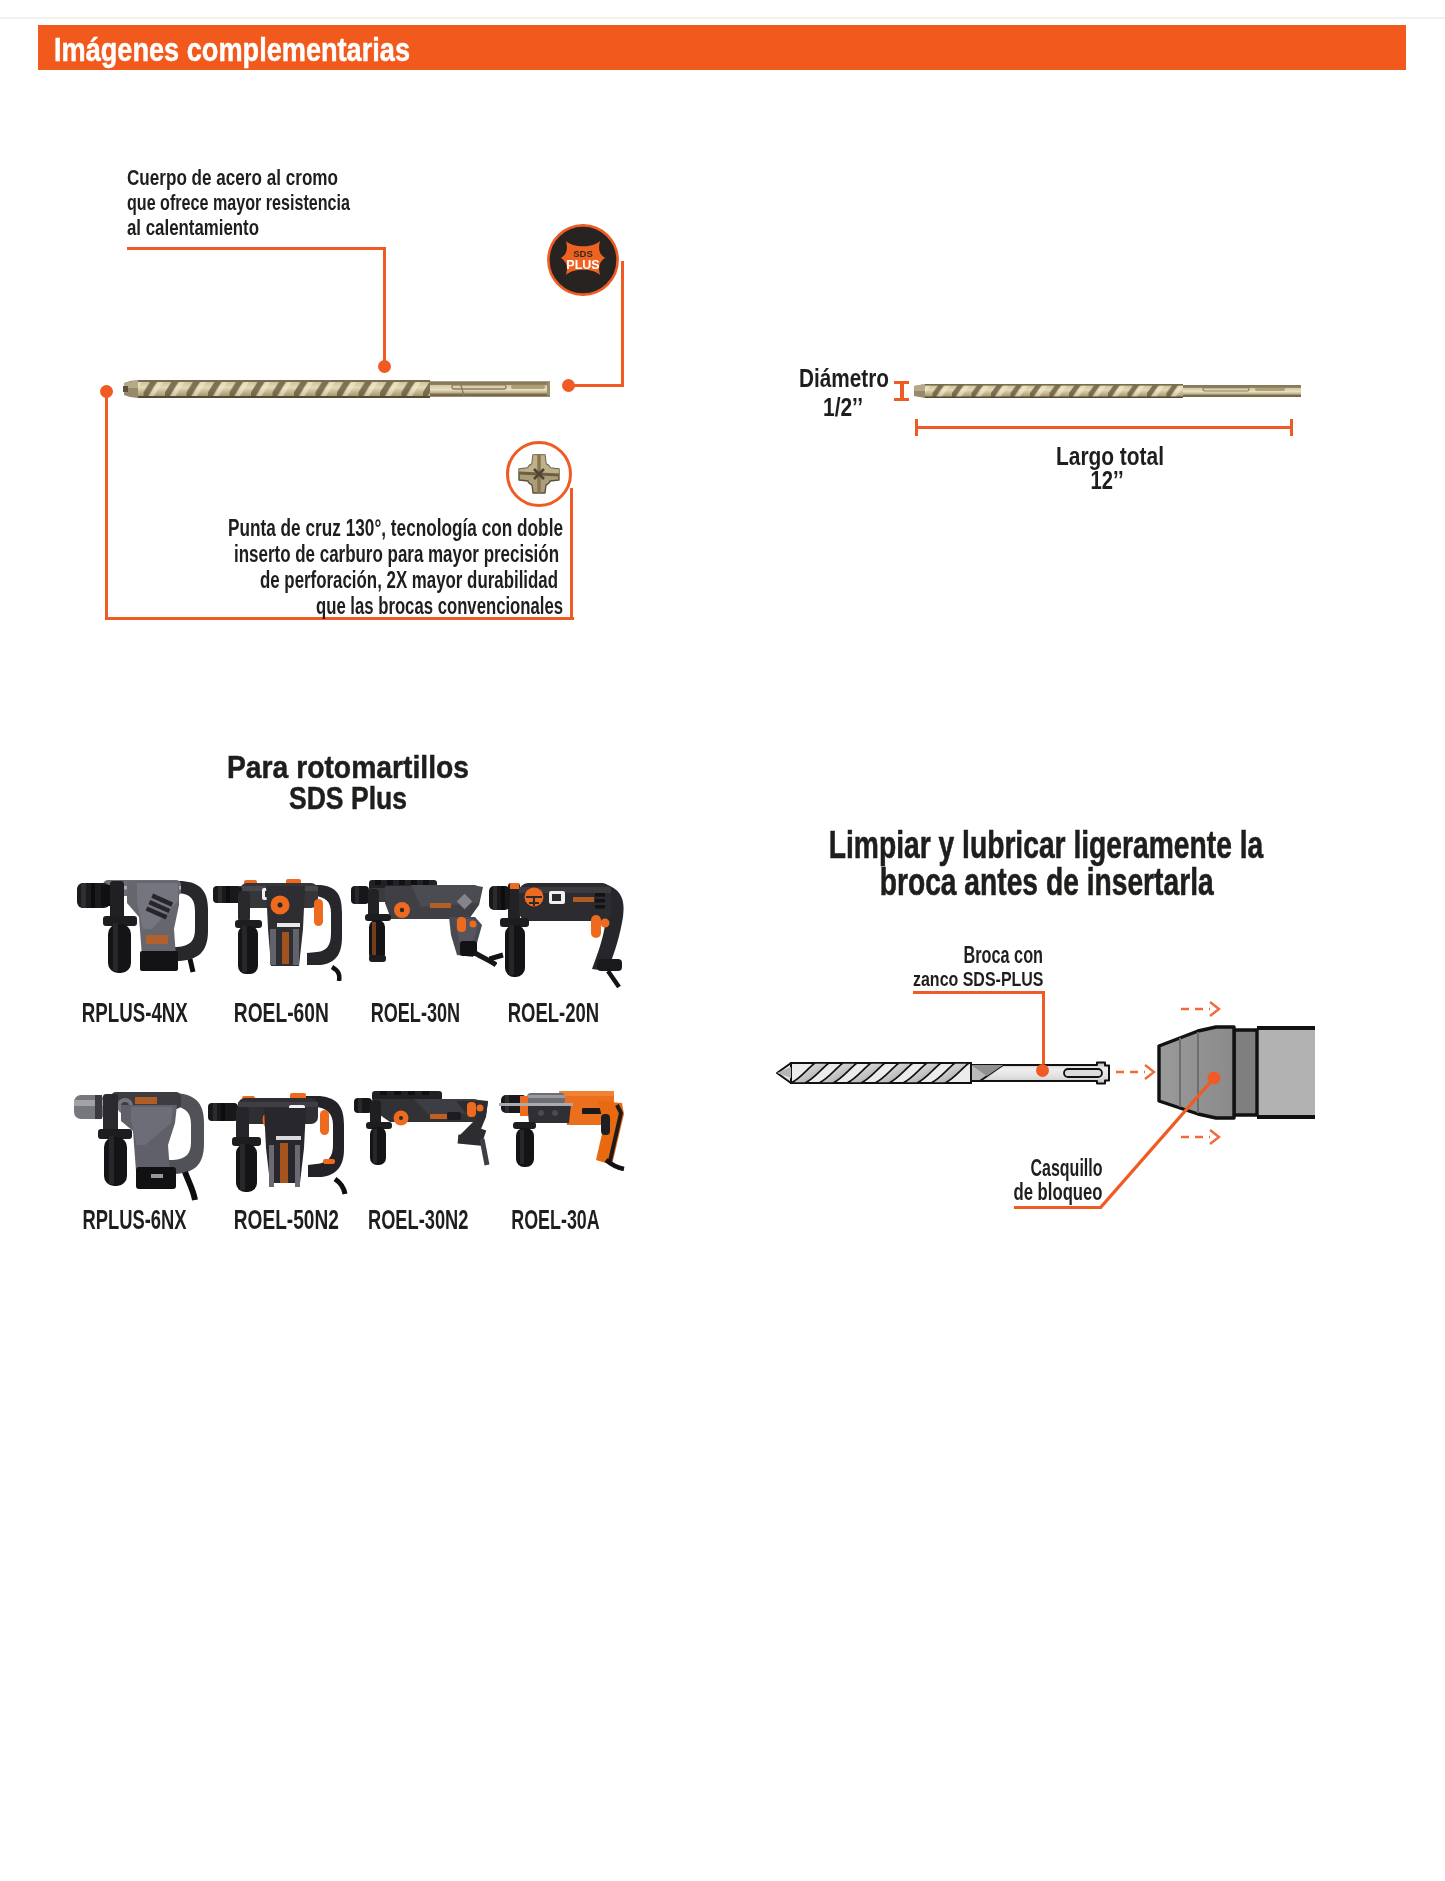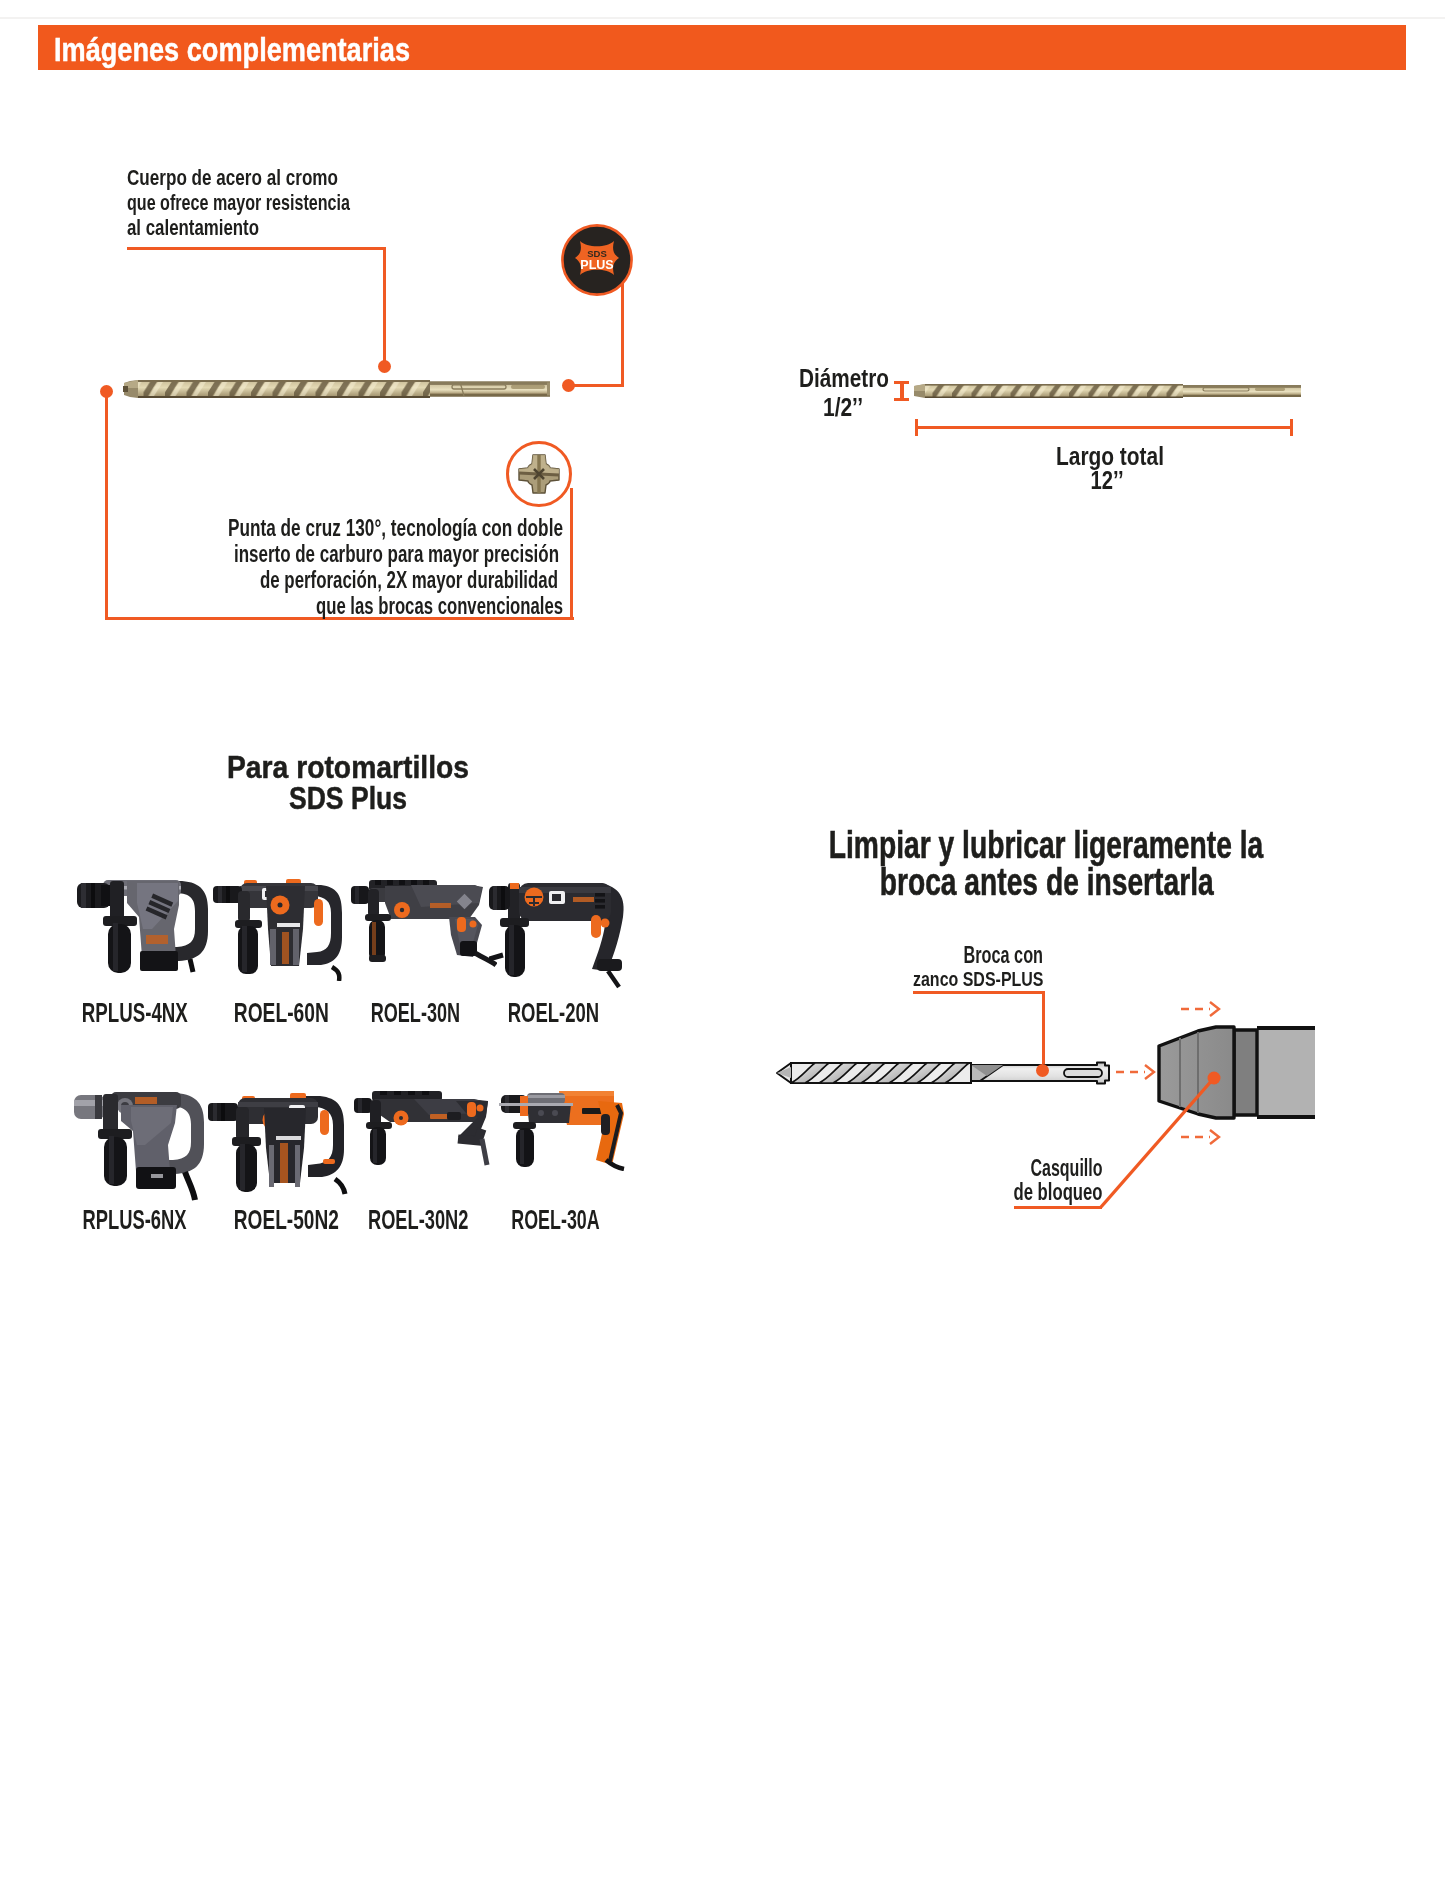--- a/index.html
+++ b/index.html
@@ -52,21 +52,21 @@
   <div class="abs dot" style="left:378px;top:360px;"></div>
 
   <div class="abs dot" style="left:100px;top:385px;"></div>
   <div class="abs ol" style="left:105px;top:391px;width:3px;height:229px;"></div>
   <div class="abs ol" style="left:105px;top:617px;width:469px;height:3px;"></div>
 
   <div class="abs dot" style="left:562px;top:379px;"></div>
   <div class="abs ol" style="left:568px;top:384px;width:56px;height:3px;"></div>
   <div class="abs ol" style="left:621px;top:261px;width:3px;height:126px;"></div>
 
-  <div class="abs" id="badge" style="left:559px;top:222px;">
+  <div class="abs" id="badge" style="left:545px;top:222px;">
     <svg width="76" height="76" viewBox="0 0 76 76">
       <circle cx="38" cy="38" r="34.6" fill="#272320" stroke="#f05a23" stroke-width="2.6"></circle>
       <path d="M21 19 C28 26 48 26 55 19 C53 27 54 32 60 36 C54 40 53 45 55 53 C48 46 28 46 21 53 C23 45 22 40 16 36 C22 32 23 27 21 19 Z" fill="#ef6322"></path>
       <text lengthAdjust="spacingAndGlyphs" x="38" y="34.5" text-anchor="middle" font-family="Liberation Sans" font-weight="bold" font-size="9.5" fill="#33291e">SDS</text>
       <text lengthAdjust="spacingAndGlyphs" x="38" y="47" text-anchor="middle" font-family="Liberation Sans" font-weight="bold" font-size="12.5" fill="#ffffff">PLUS</text>
     </svg>
   </div>
 
   <div class="abs" id="bit1" style="left:122px;top:374px;">
     <svg width="430" height="30" viewBox="0 0 430 30">

